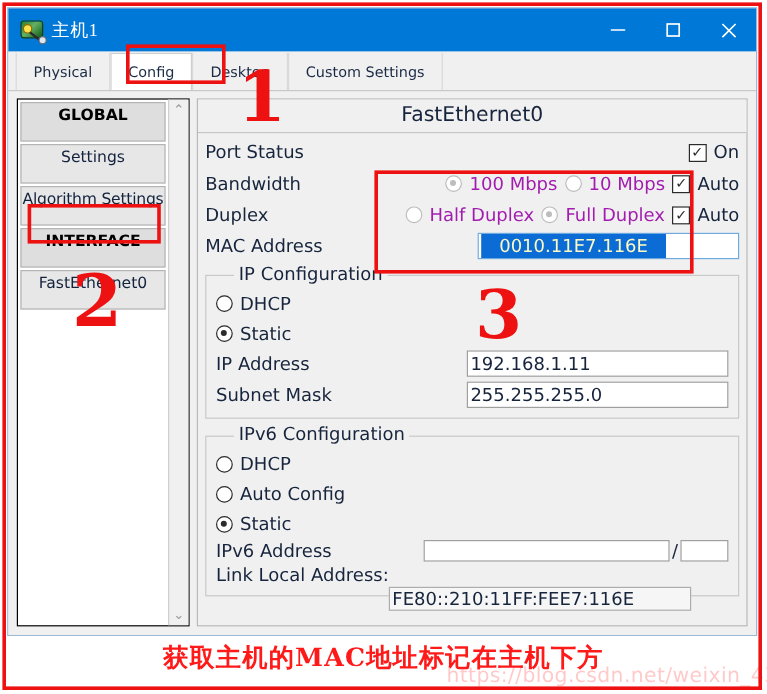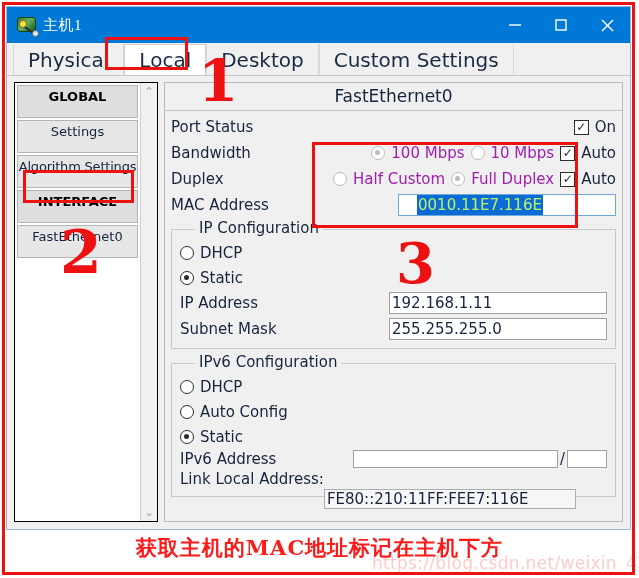--- a/index.html
+++ b/index.html
@@ -119,21 +119,21 @@
     align-items: flex-end;
     padding-left: 6px;
     flex: none;
     position: relative;
   }
   .tab {
     height: 31px;
     padding: 0 14px;
     display: flex;
     align-items: center;
-    font-size: 20px;
+    font-size: 12px;
     color: #1b2a44;
     background: #f0f0f0;
     border-left: 1px solid #d9d9d9;
     border-right: 1px solid #d9d9d9;
     box-sizing: border-box;
     white-space: nowrap;
     font-family: "DejaVu Sans", "Liberation Sans", sans-serif;
   }
   .tab.selected {
     background: #ffffff;
@@ -298,23 +298,22 @@
     padding: 0 2px;
     font-size: 15px;
     color: #16243c;
     font-family: "DejaVu Sans", "Liberation Sans", sans-serif;
     overflow: hidden;
     white-space: nowrap;
   }
   .tinput.focus { border: 1px solid #6fa8dc; }
   .sel-text {
     background: #0a6cd4;
-    color: #bef264;
-    padding: 1px 1px;
-    margin-left: 16px;
+    color: #fef9c3;
+    padding: 1px 15px;
   }
 
   
   .group {
     border: 1px solid #c9c9c9;
     box-sizing: border-box;
     position: relative;
     padding: 10px 8px 6px 8px;
     margin-top: 9px;
   }
@@ -403,21 +402,21 @@
       <div class="win-btn">
         <svg width="15" height="15" viewBox="0 0 15 15">
             <line x1="2" y1="2" x2="13" y2="13" stroke="#ffffff" stroke-width="1.4"></line>
             <line x1="13" y1="2" x2="2" y2="13" stroke="#ffffff" stroke-width="1.4"></line>
           </svg>
       </div>
     </div>
 
     <div class="tabstrip">
       <div class="tab">Physical</div>
-      <div class="tab selected">Local</div>
+      <div class="tab selected">Config</div>
       <div class="tab">Desktop</div>
       <div class="tab">Custom Settings</div>
     </div>
 
     <div class="wbody">
 
       <div class="navwrap">
         <div class="navlist">
           <div class="nav-item header">GLOBAL</div>
           <div class="nav-item">Settings</div>
@@ -457,21 +456,21 @@
             <div class="cbox">✓</div>
             <div class="mini-gap"></div>
             <div class="lbl">Auto</div>
           </div>
 
           <div class="row">
             <div class="lbl">Duplex</div>
             <div class="grow"></div>
             <div class="radio dim"></div>
             <div class="mini-gap"></div>
-            <div class="lbl dim">Half Custom</div>
+            <div class="lbl dim">Half Duplex</div>
             <div class="mini-gap"></div>
             <div class="radio dim on"></div>
             <div class="mini-gap"></div>
             <div class="lbl dim">Full Duplex</div>
             <div class="mini-gap"></div>
             <div class="cbox">✓</div>
             <div class="mini-gap"></div>
             <div class="lbl">Auto</div>
           </div>
 

